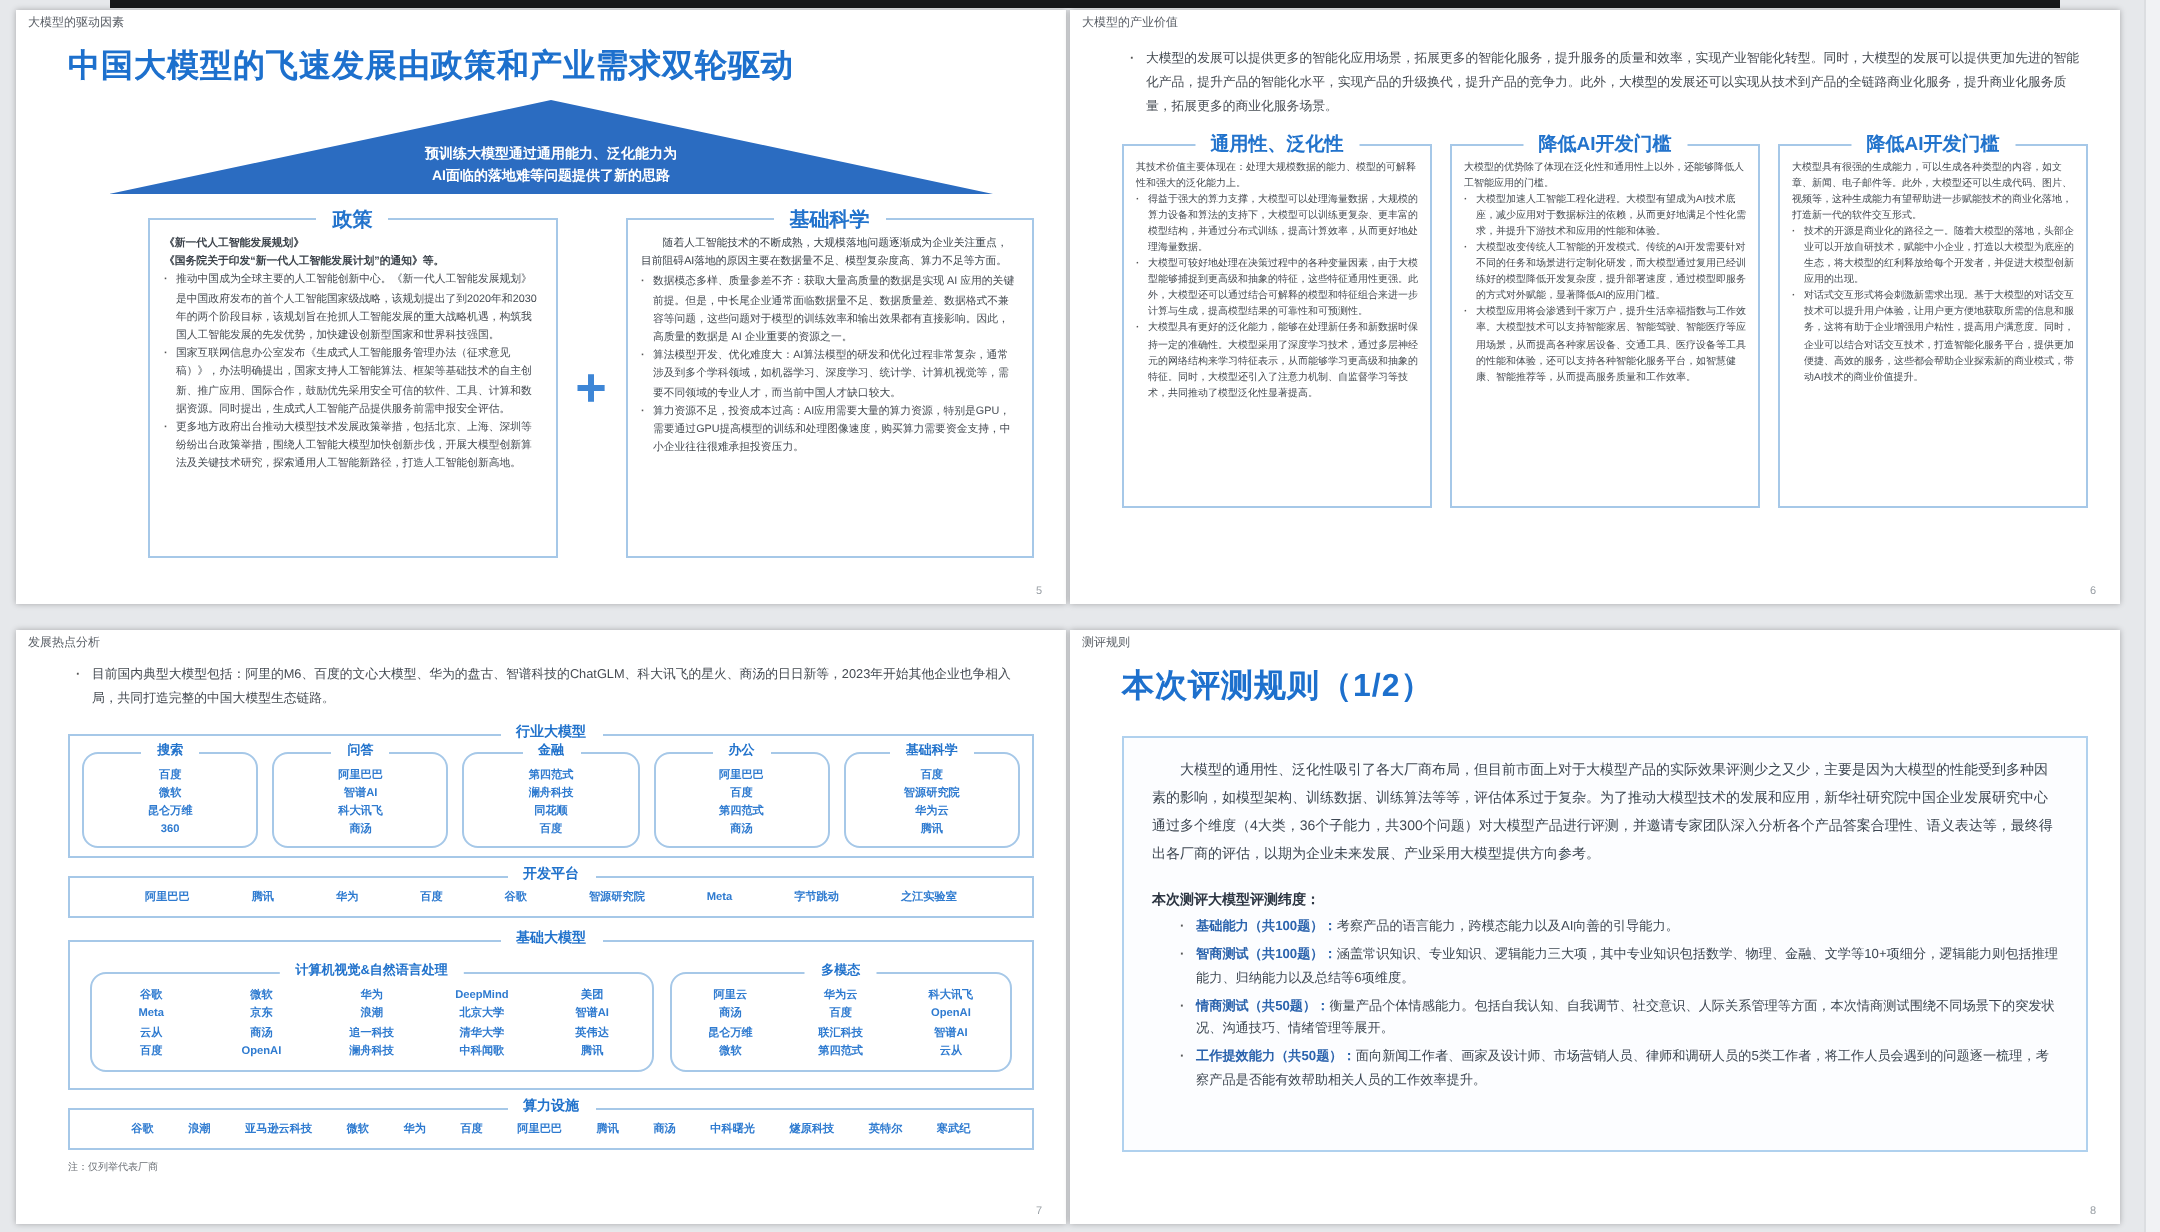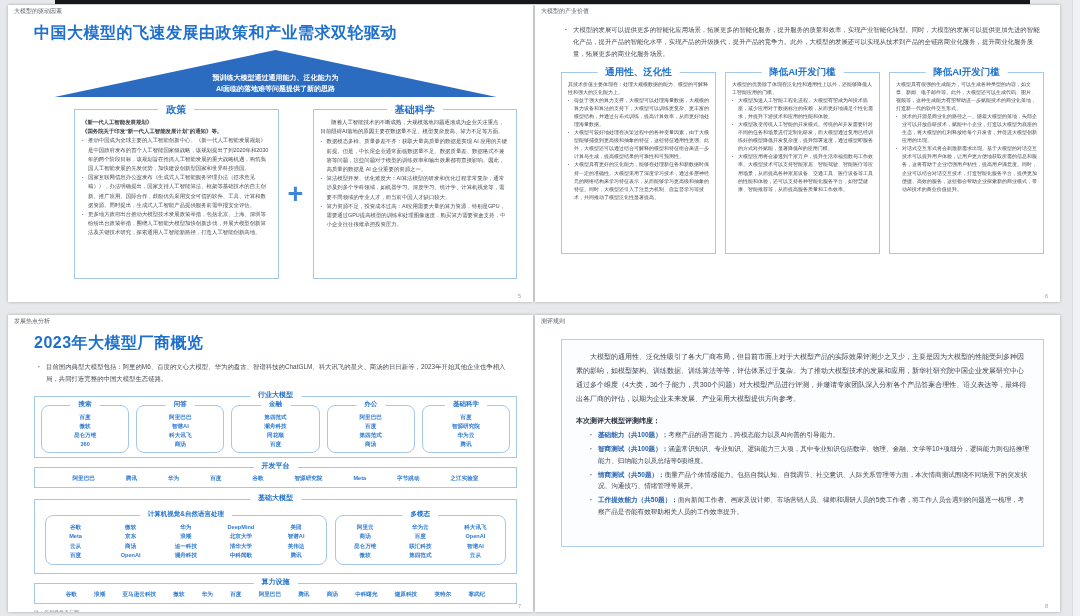--- a/index.html
+++ b/index.html
@@ -176,21 +176,20 @@
               <div class="blt">对话式交互形式将会刺激新需求出现。基于大模型的对话交互技术可以提升用户体验，让用户更方便地获取所需的信息和服务，这将有助于企业增强用户粘性，提高用户满意度。同时，企业可以结合对话交互技术，打造智能化服务平台，提供更加便捷、高效的服务，这些都会帮助企业探索新的商业模式，带动AI技术的商业价值提升。</div>
             </div>
         </div>
       </div>
     </div>
     <div class="pagenum">6</div>
   </section>
 
   <section class="slide">
     <div class="tag">发展热点分析</div>
-    <h1 class="title">2023年大模型厂商概览</h1>
     <div class="introblt s3intro">目前国内典型大模型包括：阿里的M6、百度的文心大模型、华为的盘古、智谱科技的ChatGLM、科大讯飞的星火、商汤的日日新等，2023年开始其他企业也争相入局，共同打造完整的中国大模型生态链路。</div>
 
     <div class="fs band">
       <div class="lg">行业大模型</div>
       <div class="groups">
         <div class="fs rnd group">
           <div class="lg">搜索</div>
           <div class="company-col">
               <div class="co">百度</div>
               <div class="co">微软</div>
@@ -330,20 +329,21 @@
           <div class="co">寒武纪</div>
         </div>
     </div>
 
     <div class="note">注：仅列举代表厂商</div>
     <div class="pagenum">7</div>
   </section>
 
   <section class="slide">
     <div class="tag">测评规则</div>
+    <h1 class="title">本次评测规则（1/2）</h1>
     <div class="rulebox">
       <p class="rulepara">大模型的通用性、泛化性吸引了各大厂商布局，但目前市面上对于大模型产品的实际效果评测少之又少，主要是因为大模型的性能受到多种因素的影响，如模型架构、训练数据、训练算法等等，评估体系过于复杂。为了推动大模型技术的发展和应用，新华社研究院中国企业发展研究中心通过多个维度（4大类，36个子能力，共300个问题）对大模型产品进行评测，并邀请专家团队深入分析各个产品答案合理性、语义表达等，最终得出各厂商的评估，以期为企业未来发展、产业采用大模型提供方向参考。</p>
       <div class="dimhead">本次测评大模型评测纬度：</div>
       <div class="dimblt">
         <span class="dimlead">基础能力（共100题）：</span><span>考察产品的语言能力，跨模态能力以及AI向善的引导能力。</span>
       </div>
       <div class="dimblt">
         <span class="dimlead">智商测试（共100题）：</span><span>涵盖常识知识、专业知识、逻辑能力三大项，其中专业知识包括数学、物理、金融、文学等10+项细分，逻辑能力则包括推理能力、归纳能力以及总结等6项维度。</span>
       </div>
       <div class="dimblt">

